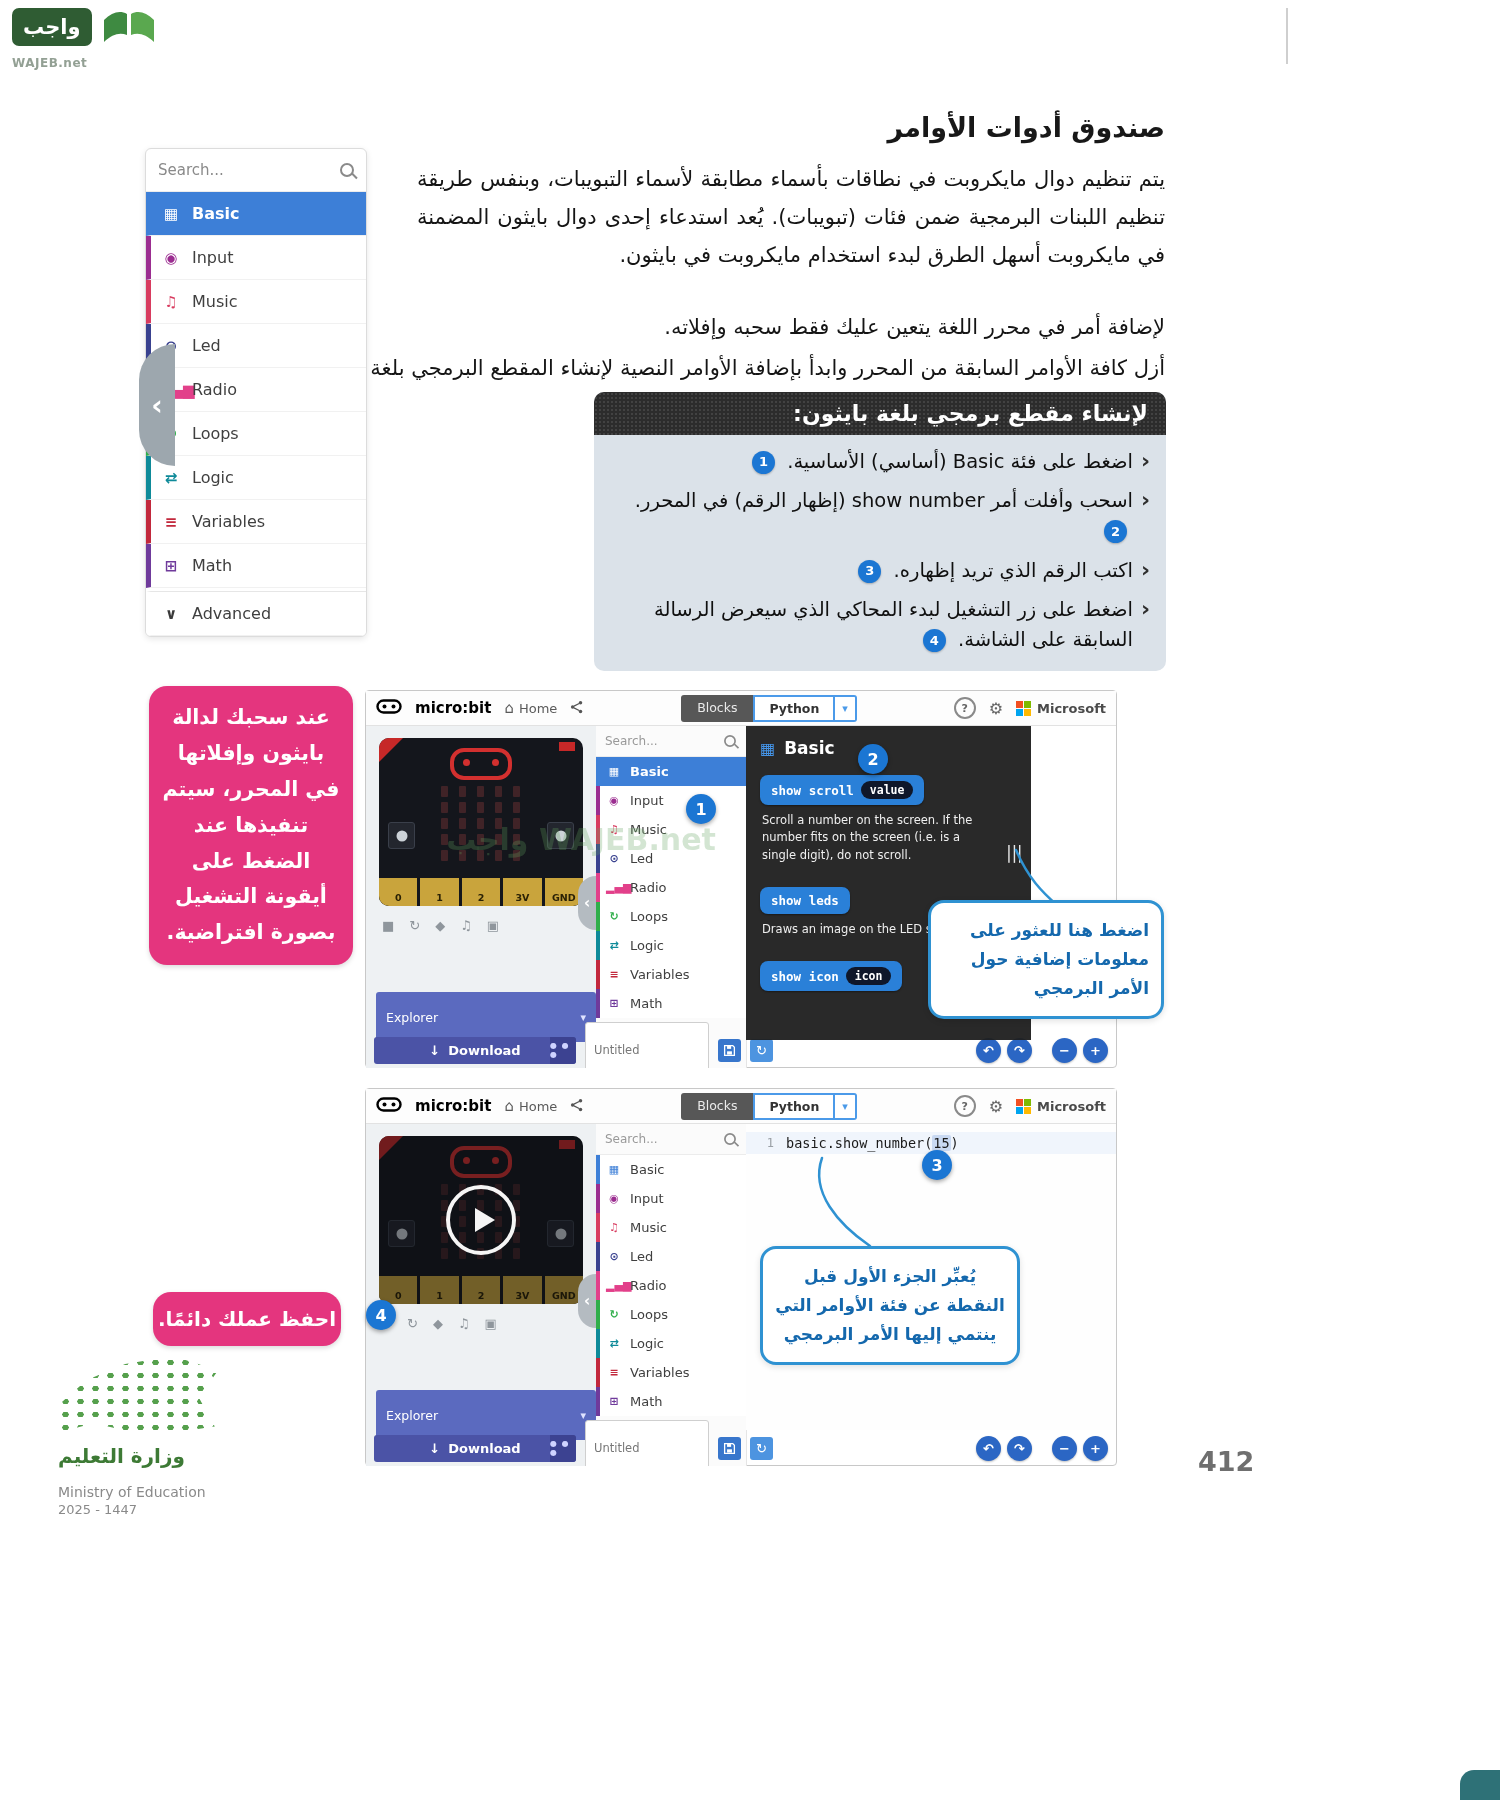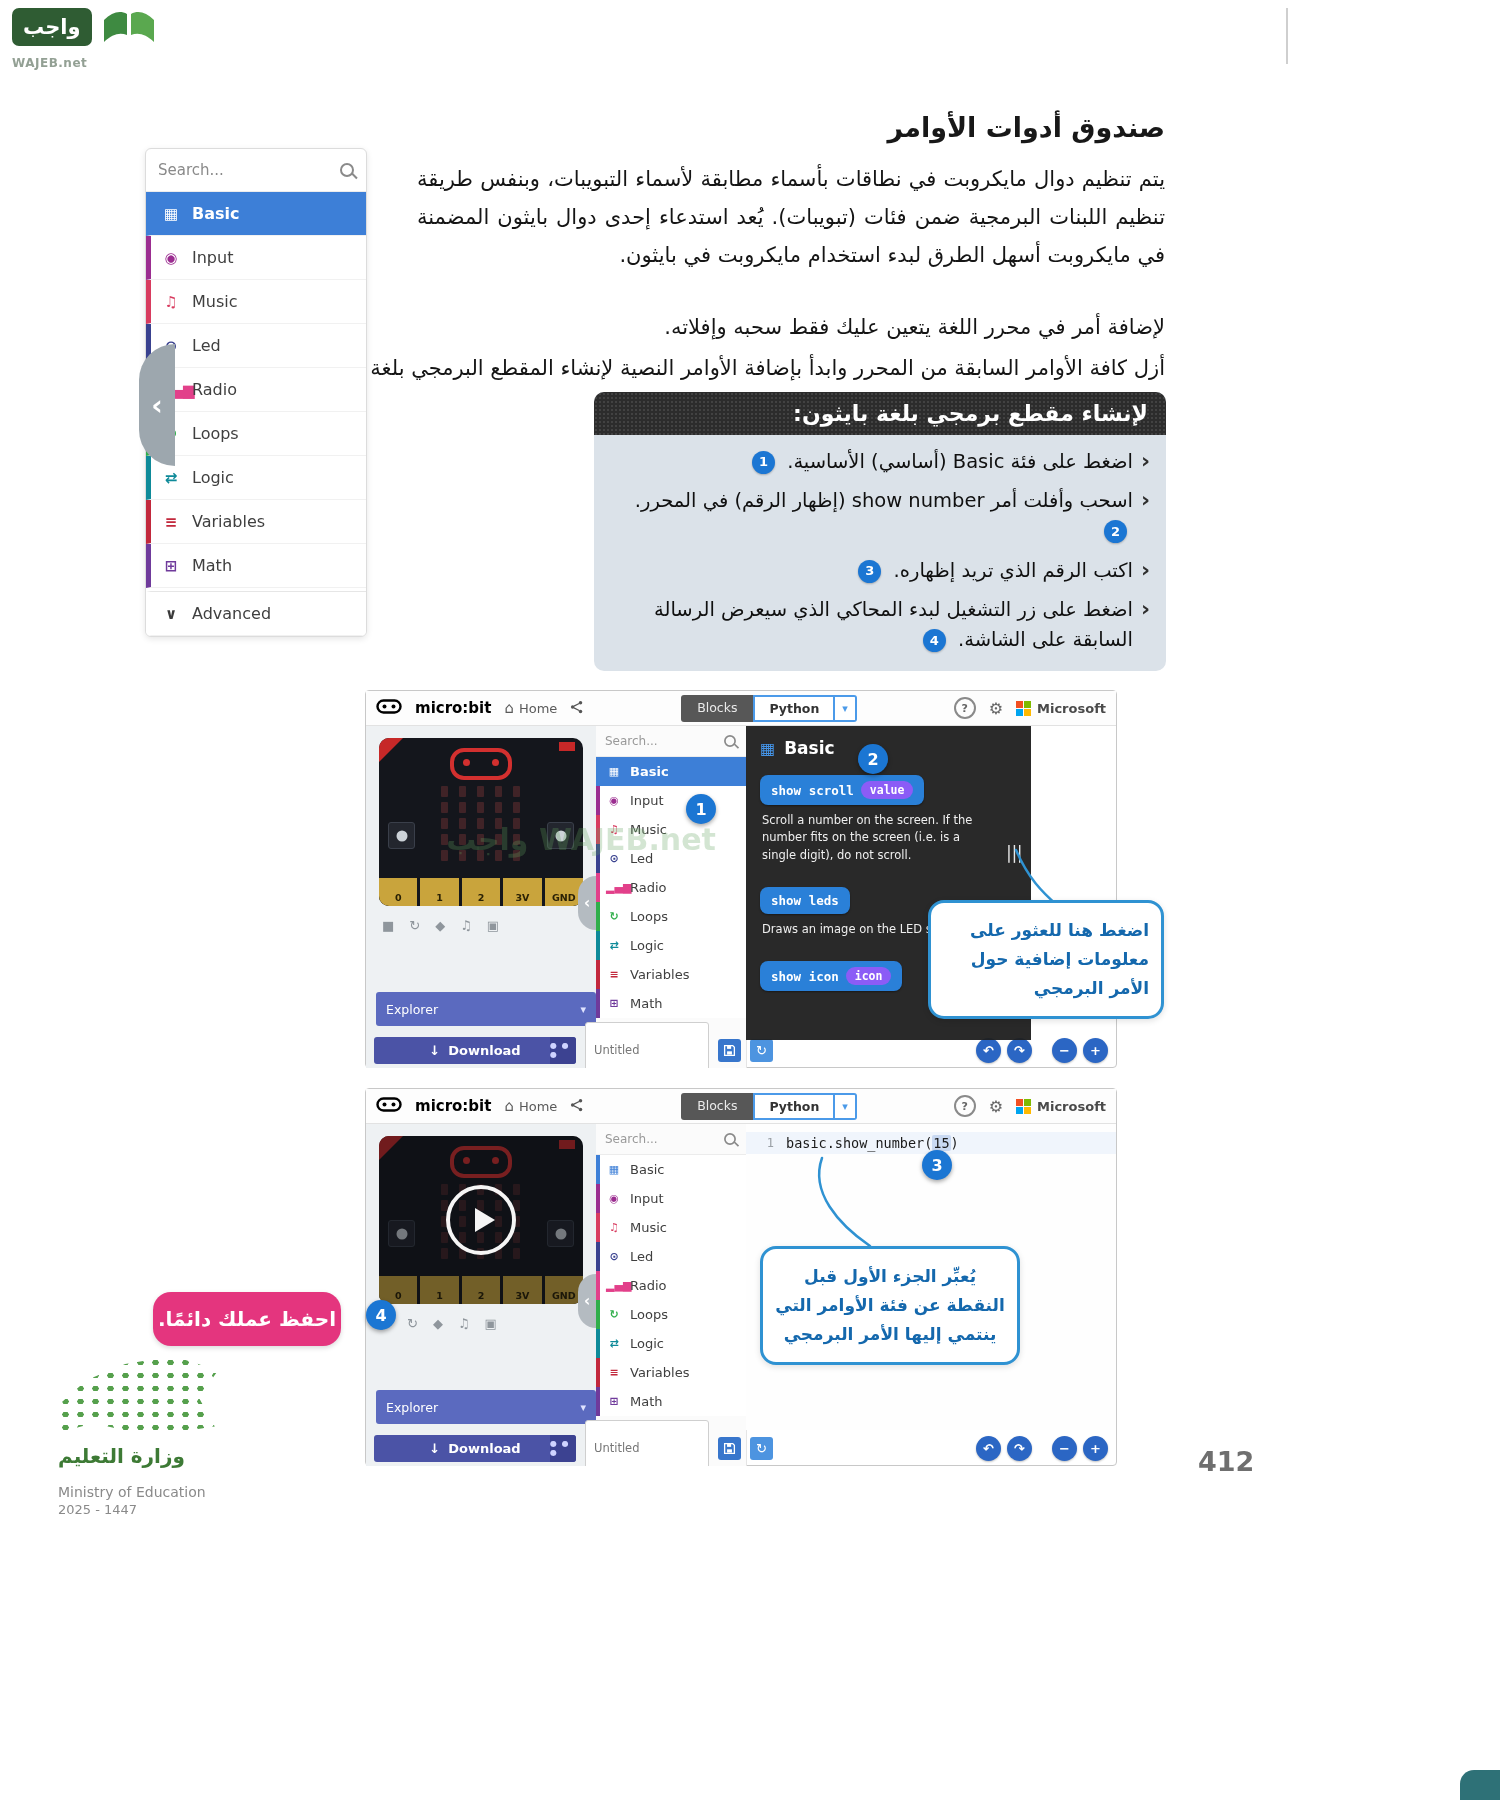--- a/index.html
+++ b/index.html
@@ -94,38 +94,38 @@
   .btn-a{left:9px;} .btn-b{right:9px;}
   .pins{position:absolute;bottom:0;left:0;right:0;height:28px;background:#14161c;display:flex;gap:3px;border-radius:0 0 10px 10px;overflow:hidden;}
   .pin{flex:1;background:#c9a43c;display:flex;align-items:flex-end;justify-content:center;font-size:9.5px;font-weight:bold;
         color:#2a2105;padding-bottom:3px;}
   .sim-overlay{position:absolute;inset:0;background:rgba(8,10,16,.45);border-radius:10px;display:flex;align-items:center;justify-content:center;z-index:2;}
   .play-circle{width:62px;height:62px;border:4px solid #f5f5f5;border-radius:50%;display:flex;align-items:center;justify-content:center;cursor:pointer;}
   .play-tri{width:0;height:0;border-top:12px solid transparent;border-bottom:12px solid transparent;border-left:20px solid #f5f5f5;margin-left:7px;}
   .sim-controls{position:absolute;left:16px;top:192px;display:flex;gap:15px;color:#8f969c;font-size:13px;}
   .sim-ctl{cursor:pointer;}
   .explorer{position:absolute;left:10px;top:266px;width:200px;height:26px;background:#5b6abf;border-radius:3px;
-        display:flex;align-items:center;padding:4px 10px;color:#fff;font-size:12.5px;cursor:pointer;}
+        display:flex;align-items:center;padding:12px 10px;color:#fff;font-size:12.5px;cursor:pointer;}
   .exp-caret{font-size:11px;color:#dfe3ff;}
   .collapse-tab{position:absolute;left:212px;top:150px;width:18px;height:54px;background:#b4bbc1;border-radius:27px 0 0 27px;
         display:flex;align-items:center;justify-content:center;color:#fff;font-size:15px;font-weight:bold;z-index:4;cursor:pointer;}
 
   .ed-toolbox{position:absolute;left:230px;top:0;width:150px;height:100%;background:#fbfbfb;border-right:1px solid #e5e5e5;}
   .tb-search{height:30px;display:flex;align-items:center;gap:6px;padding:0 9px;border-bottom:1px solid #ececec;color:#999;font-size:12px;}
   .tb-search .mag{transform:scale(.85);}
   .editor .cat-row{height:29px;padding:0 8px 0 6px;font-size:13px;gap:8px;border-left-width:4px;}
   .editor .cat-icon{font-size:11px;width:16px;}
 
   .flyout{position:absolute;left:380px;top:0;width:285px;height:314px;background:rgba(30,30,30,.95);z-index:5;color:#fff;}
   .fly-title{display:flex;align-items:center;gap:9px;padding:12px 14px 2px;font-size:17px;font-weight:bold;}
   .fly-icon{color:#4493e6;font-size:16px;}
   .mc-block{display:inline-flex;align-items:center;gap:7px;background:#2a80d8;color:#fff;border-radius:8px;
         padding:6px 11px;margin:15px 14px 4px;font-family:"DejaVu Sans Mono","Liberation Mono",monospace;
         font-size:12.5px;font-weight:bold;box-shadow:0 1px 2px rgba(0,0,0,.4);cursor:grab;}
-  .mc-pill{background:#8b5cf6;border-radius:10px;padding:2px 9px;font-size:11.5px;}
+  .mc-pill{background:#0f172a;border-radius:10px;padding:2px 9px;font-size:11.5px;}
   .fly-desc{margin:3px 16px 8px;font-size:11.5px;line-height:1.5;color:#efefef;max-width:232px;}
   .drag-dots{position:absolute;right:8px;top:120px;color:#e8e8e8;font-weight:bold;font-size:12px;letter-spacing:1px;
         transform:scaleY(1.5);cursor:pointer;}
   .watermark{position:absolute;left:60px;top:96px;width:310px;text-align:center;font-size:30px;font-weight:bold;
         color:rgba(98,160,92,.28);z-index:3;pointer-events:none;}
 
   .code-area{position:absolute;left:380px;top:0;right:0;bottom:36px;background:#fefefe;}
   .code-line{display:flex;align-items:center;height:22px;margin-top:8px;background:#f0f5fc;
         font-family:"DejaVu Sans Mono","Liberation Mono",monospace;font-size:13.5px;color:#1a1a1a;}
   .ln{width:28px;text-align:right;padding-right:12px;color:#9aa0a6;font-size:12px;}
@@ -261,20 +261,21 @@
         <div class="cat-row advanced">
           <span class="cat-icon" style="color: rgb(58, 58, 58);">∨</span>
           <span class="cat-label">Advanced</span>
         </div>
       </div>
   </div>
   <div class="page-tab">
       <span>‹</span>
     </div>
 
+  <div class="pink pink1">عند سحبك لدالة بايثون وإفلاتها في المحرر، سيتم تنفيذها عند الضغط على أيقونة التشغيل بصورة افتراضية.</div>
 
   <div class="editor editor1">
     <div class="ed-header">
       <span>
         <svg width="26" height="15" viewBox="0 0 26 15">
             <rect x="1.5" y="1.5" width="23" height="12" rx="6" fill="none" stroke="#000" stroke-width="2.4"></rect>
             <circle cx="8.5" cy="7.5" r="2" fill="#000"></circle>
             <circle cx="17.5" cy="7.5" r="2" fill="#000"></circle>
           </svg>
       </span>

